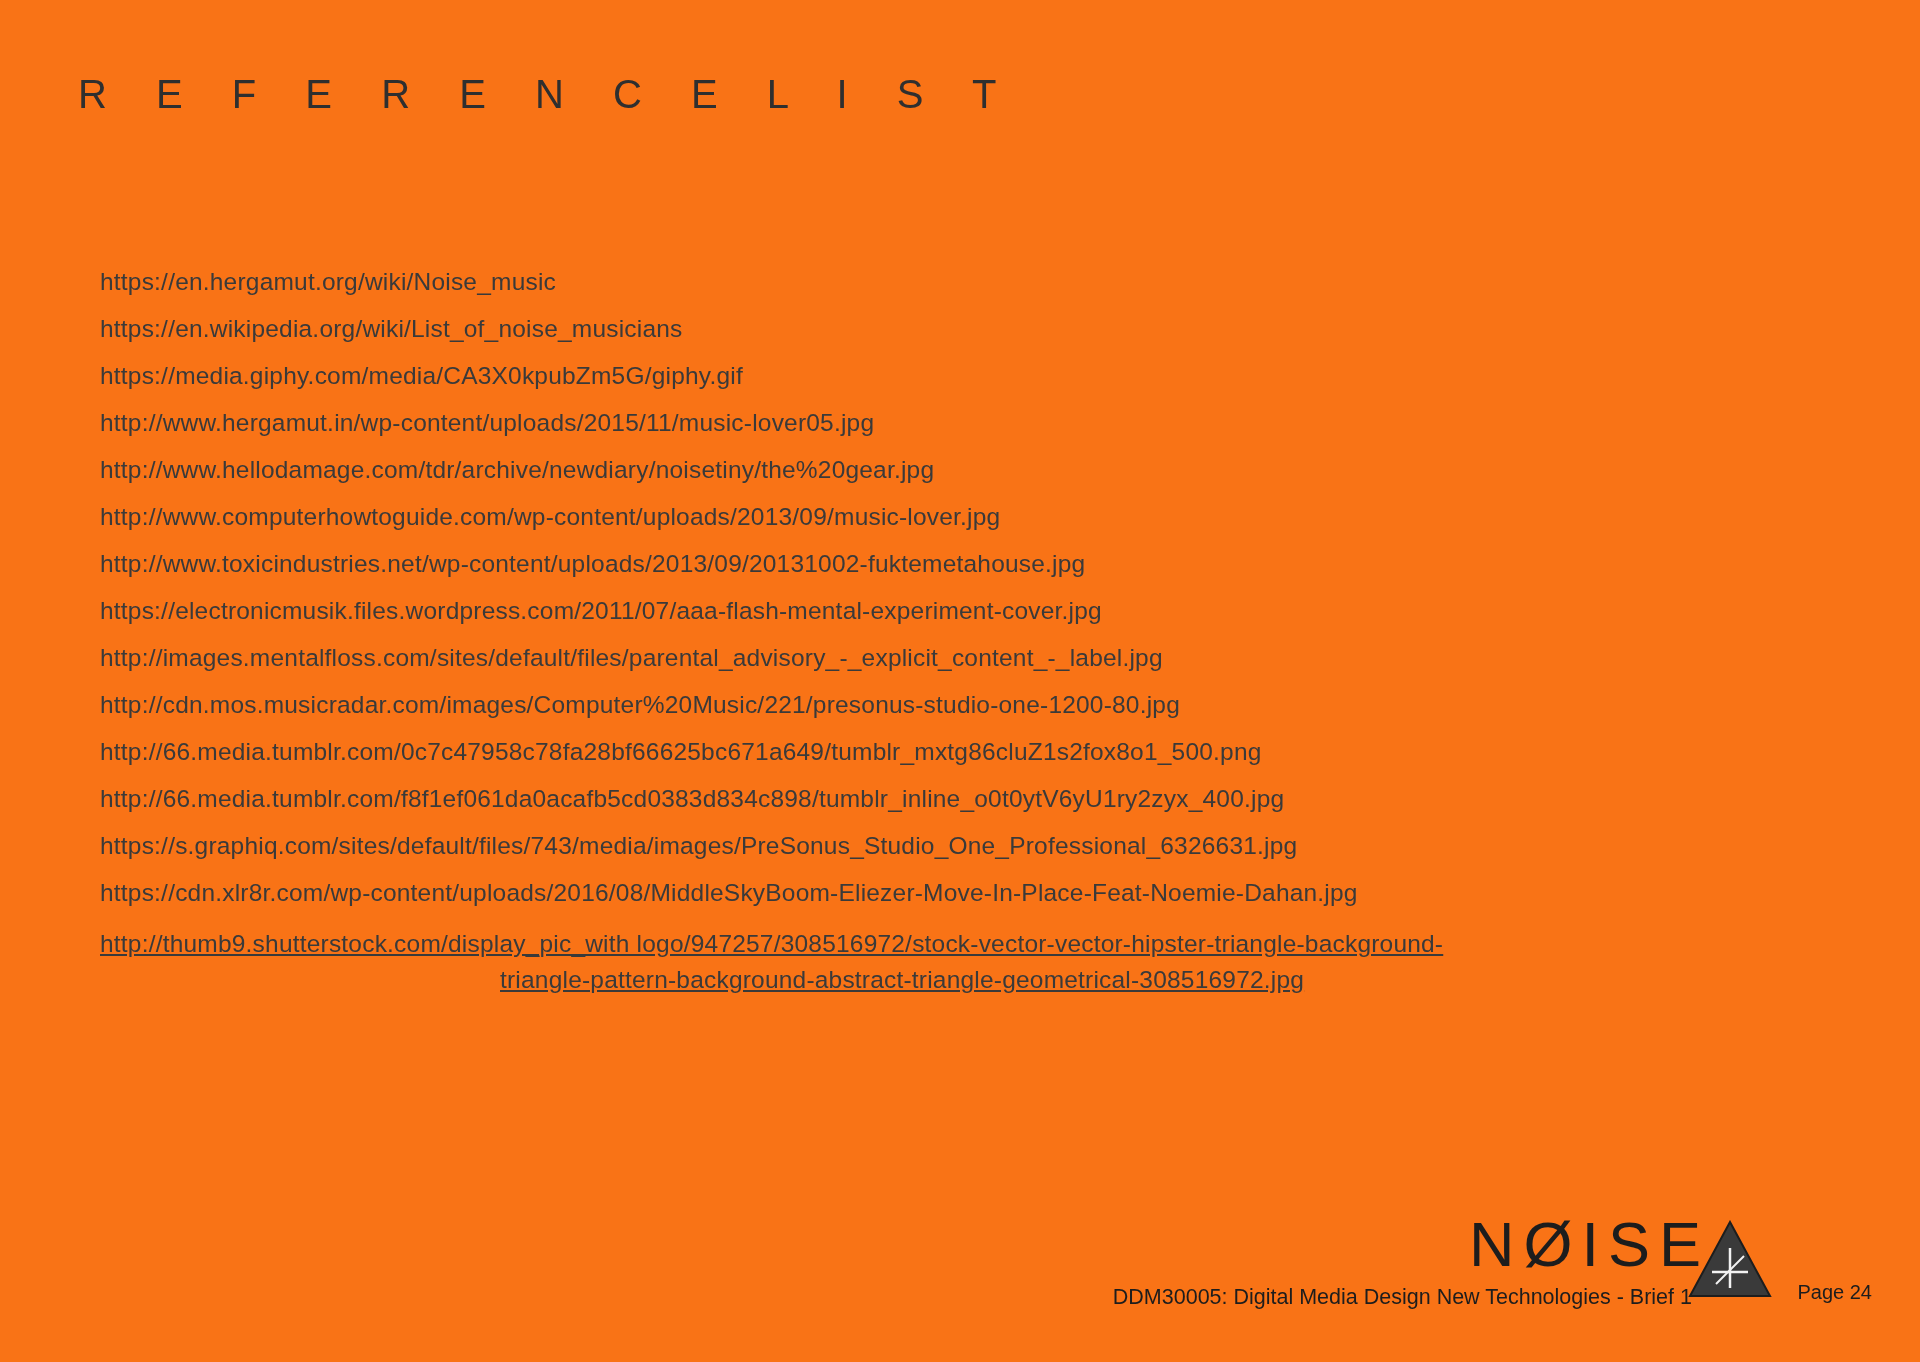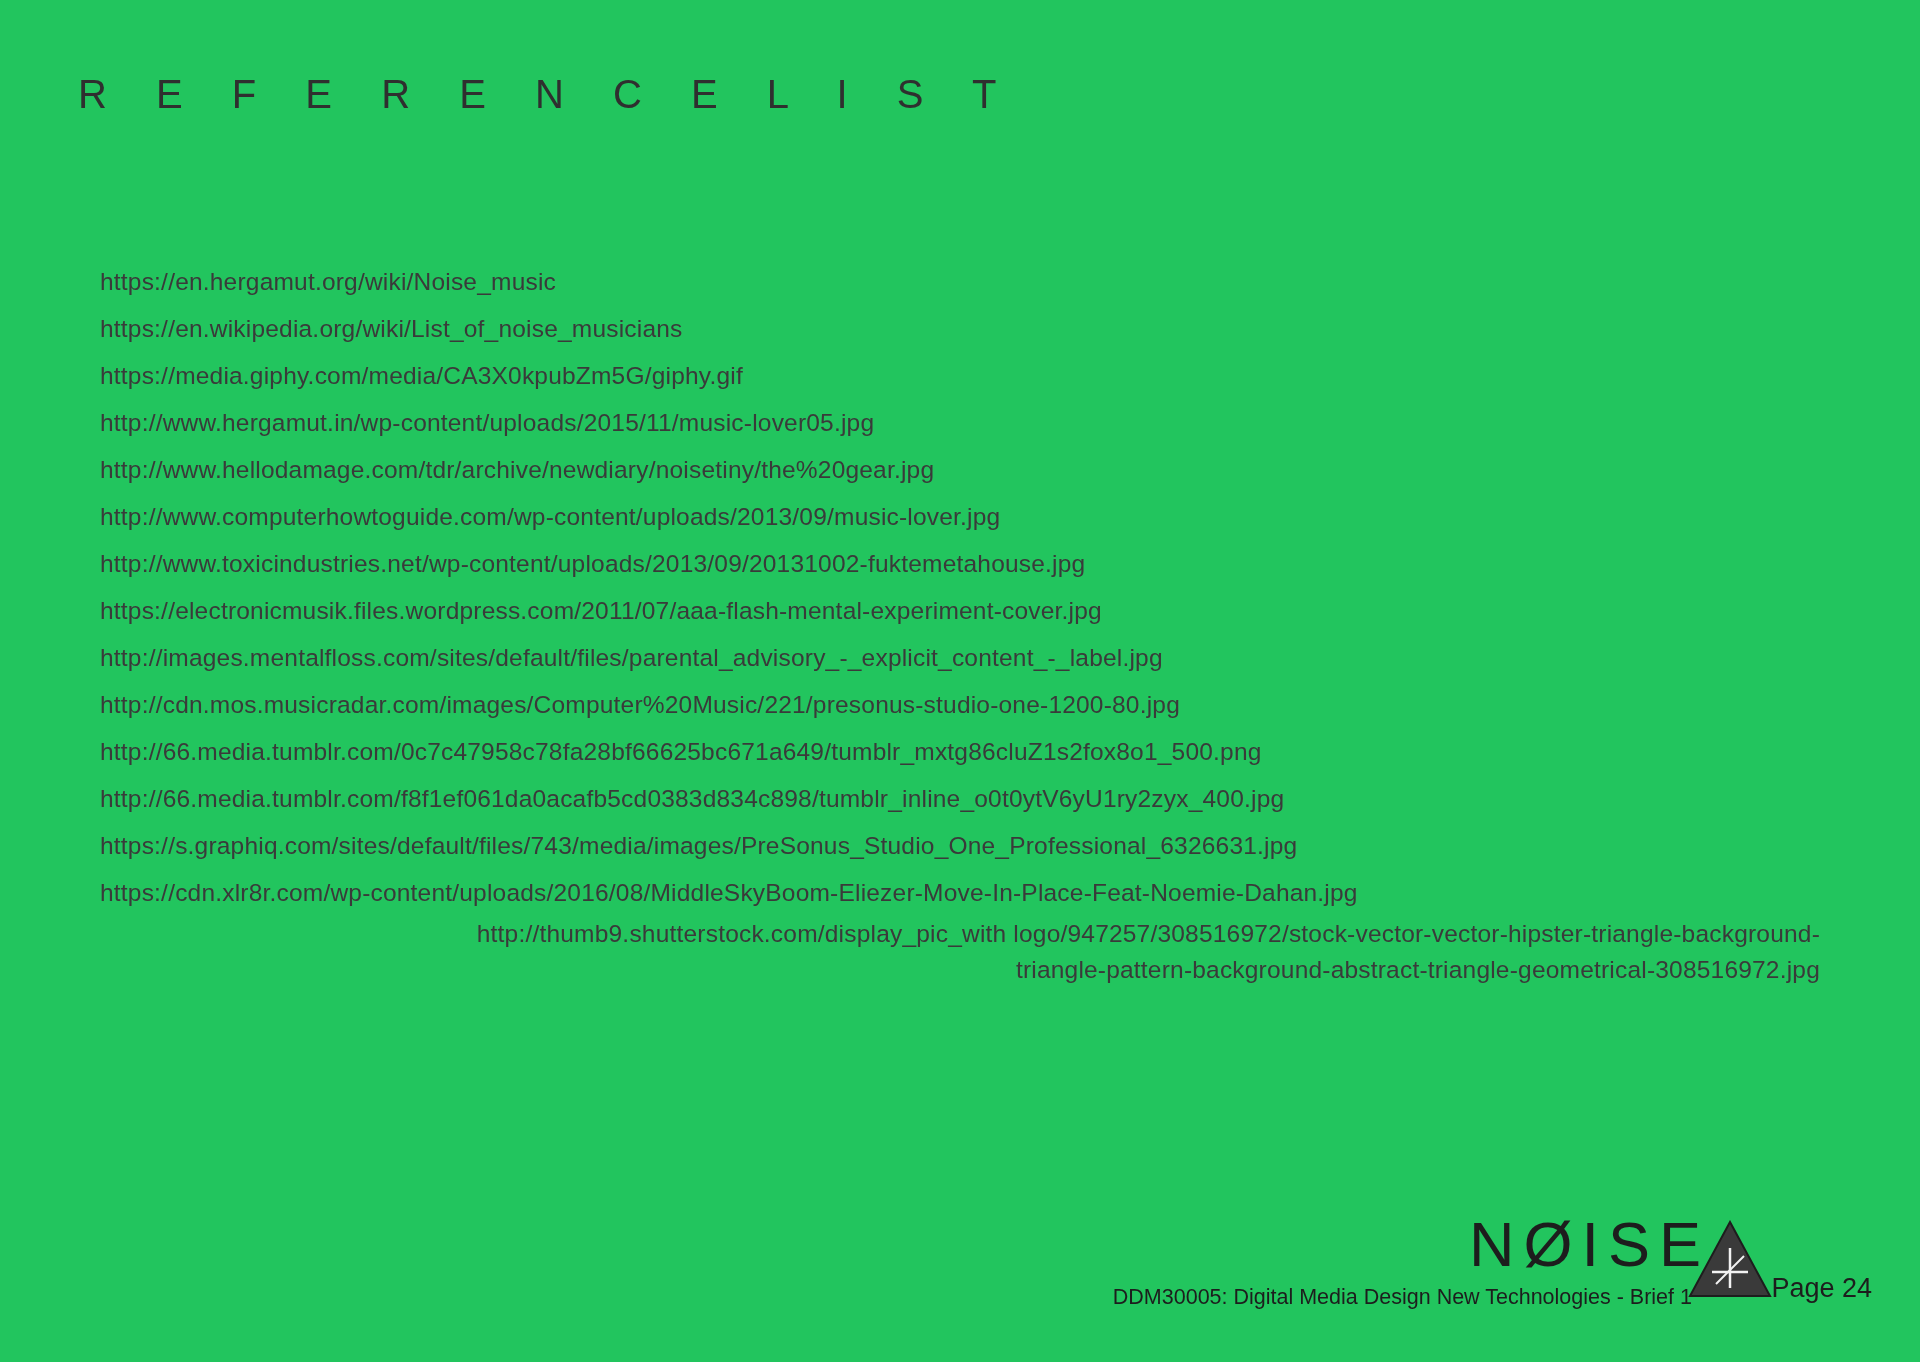--- a/index.html
+++ b/index.html
@@ -12,21 +12,21 @@
     height: 1362px;
     position: relative;
     font-family: "Liberation Sans", sans-serif;
     color: #2b2b2b;
     overflow: hidden;
   }
 
   .page {
     position: absolute;
     inset: 0;
-    background: #22c55e;
+    background: #f97316;
   }
 
   .page-title {
     position: absolute;
     left: 78px;
     top: 72px;
     font-size: 40px;
     letter-spacing: 19px;
     font-weight: 400;
     color: #2f2f2f;
@@ -44,22 +44,23 @@
     font-size: 24.5px;
     line-height: 47px;
     color: #3a3a3a;
     letter-spacing: 0.2px;
     white-space: nowrap;
   }
 
   .ref-item.wrap {
     white-space: normal;
     line-height: 36px;
-    text-align: right;
-    margin-top: 0;
+    text-align: left;
+    margin-top: 10px;
+    text-decoration: underline;
   }
 
   .ref-item.wrap .second-line {
     display: block;
     padding-left: 400px;
   }
 
   .footer {
     position: absolute;
     right: 0;
@@ -96,21 +97,21 @@
     bottom: 52px;
     font-size: 21.5px;
     color: #1d1d1d;
     white-space: nowrap;
   }
 
   .page-number {
     position: absolute;
     right: 48px;
     bottom: 58px;
-    font-size: 27px;
+    font-size: 20px;
     color: #1d1d1d;
     white-space: nowrap;
   }
 </style>
 </head>
 <body>
 
 <div class="page">
 
   <div class="page-title">R E F E R E N C E      L I S T</div>

